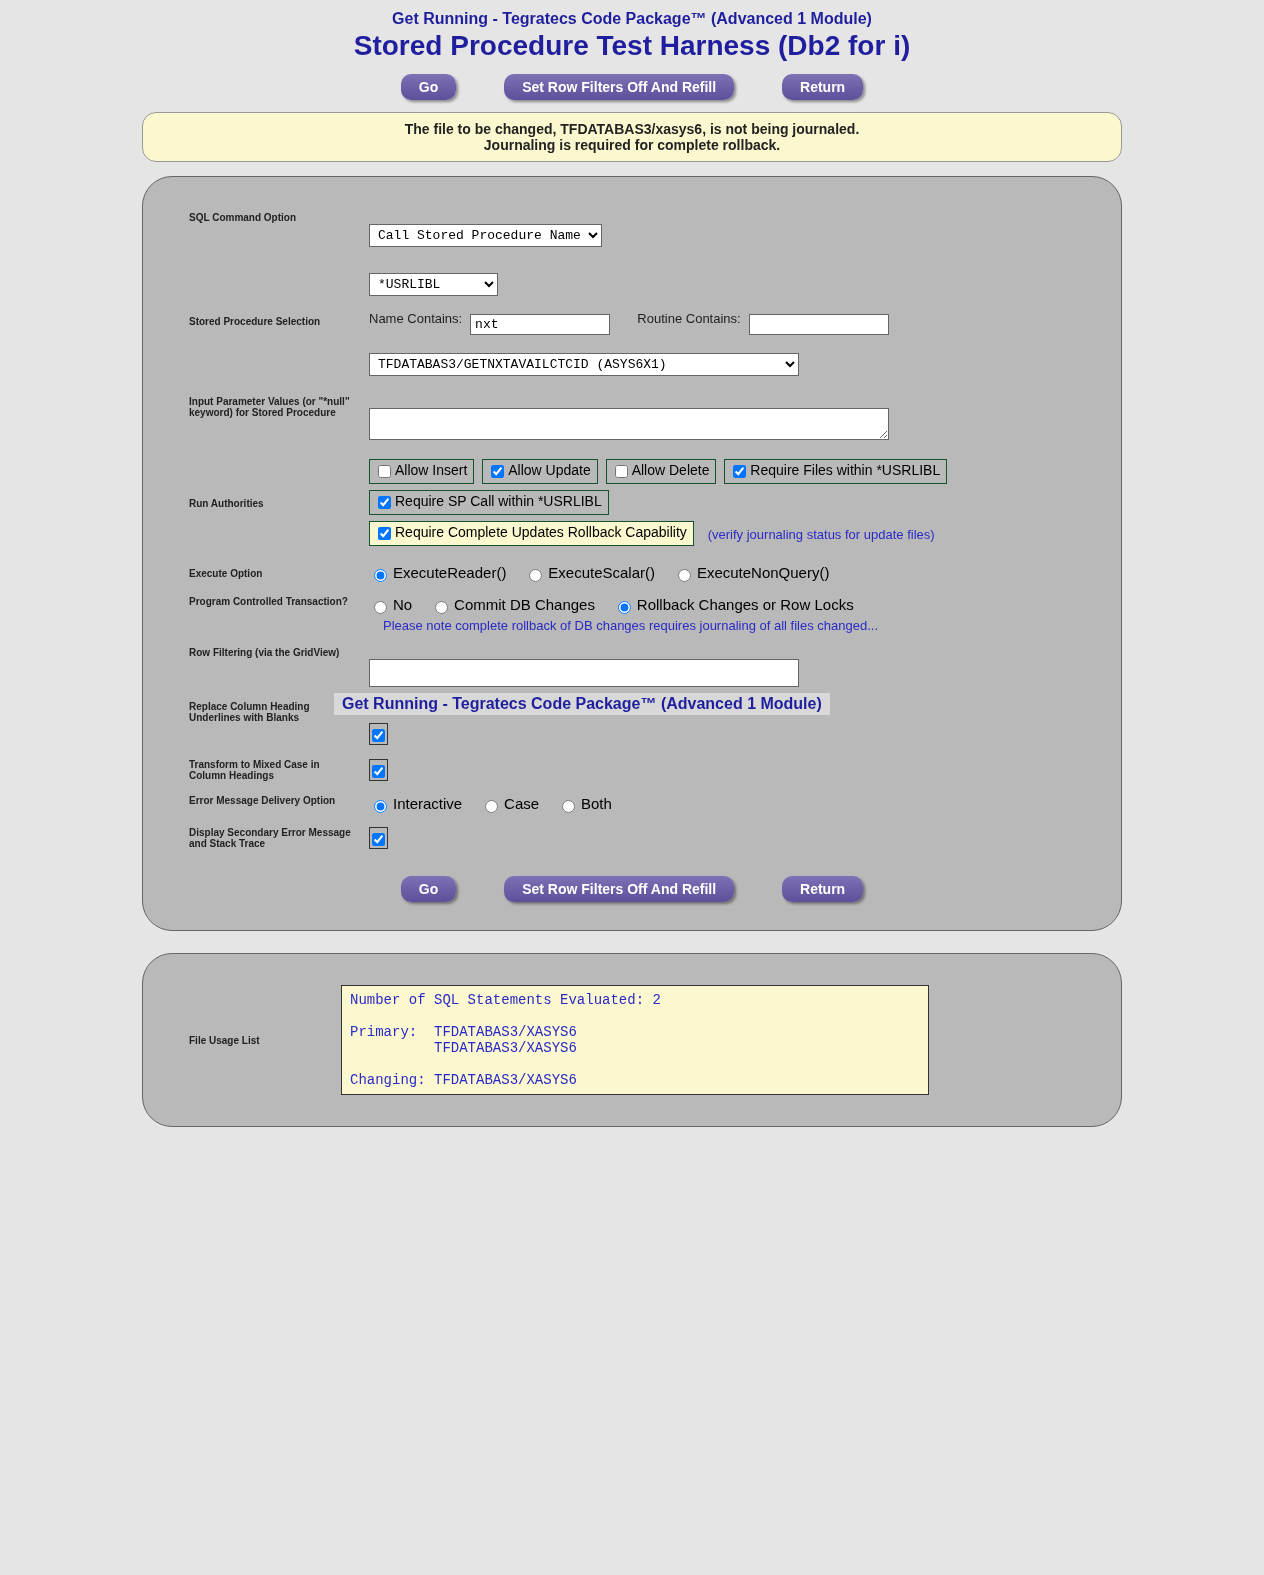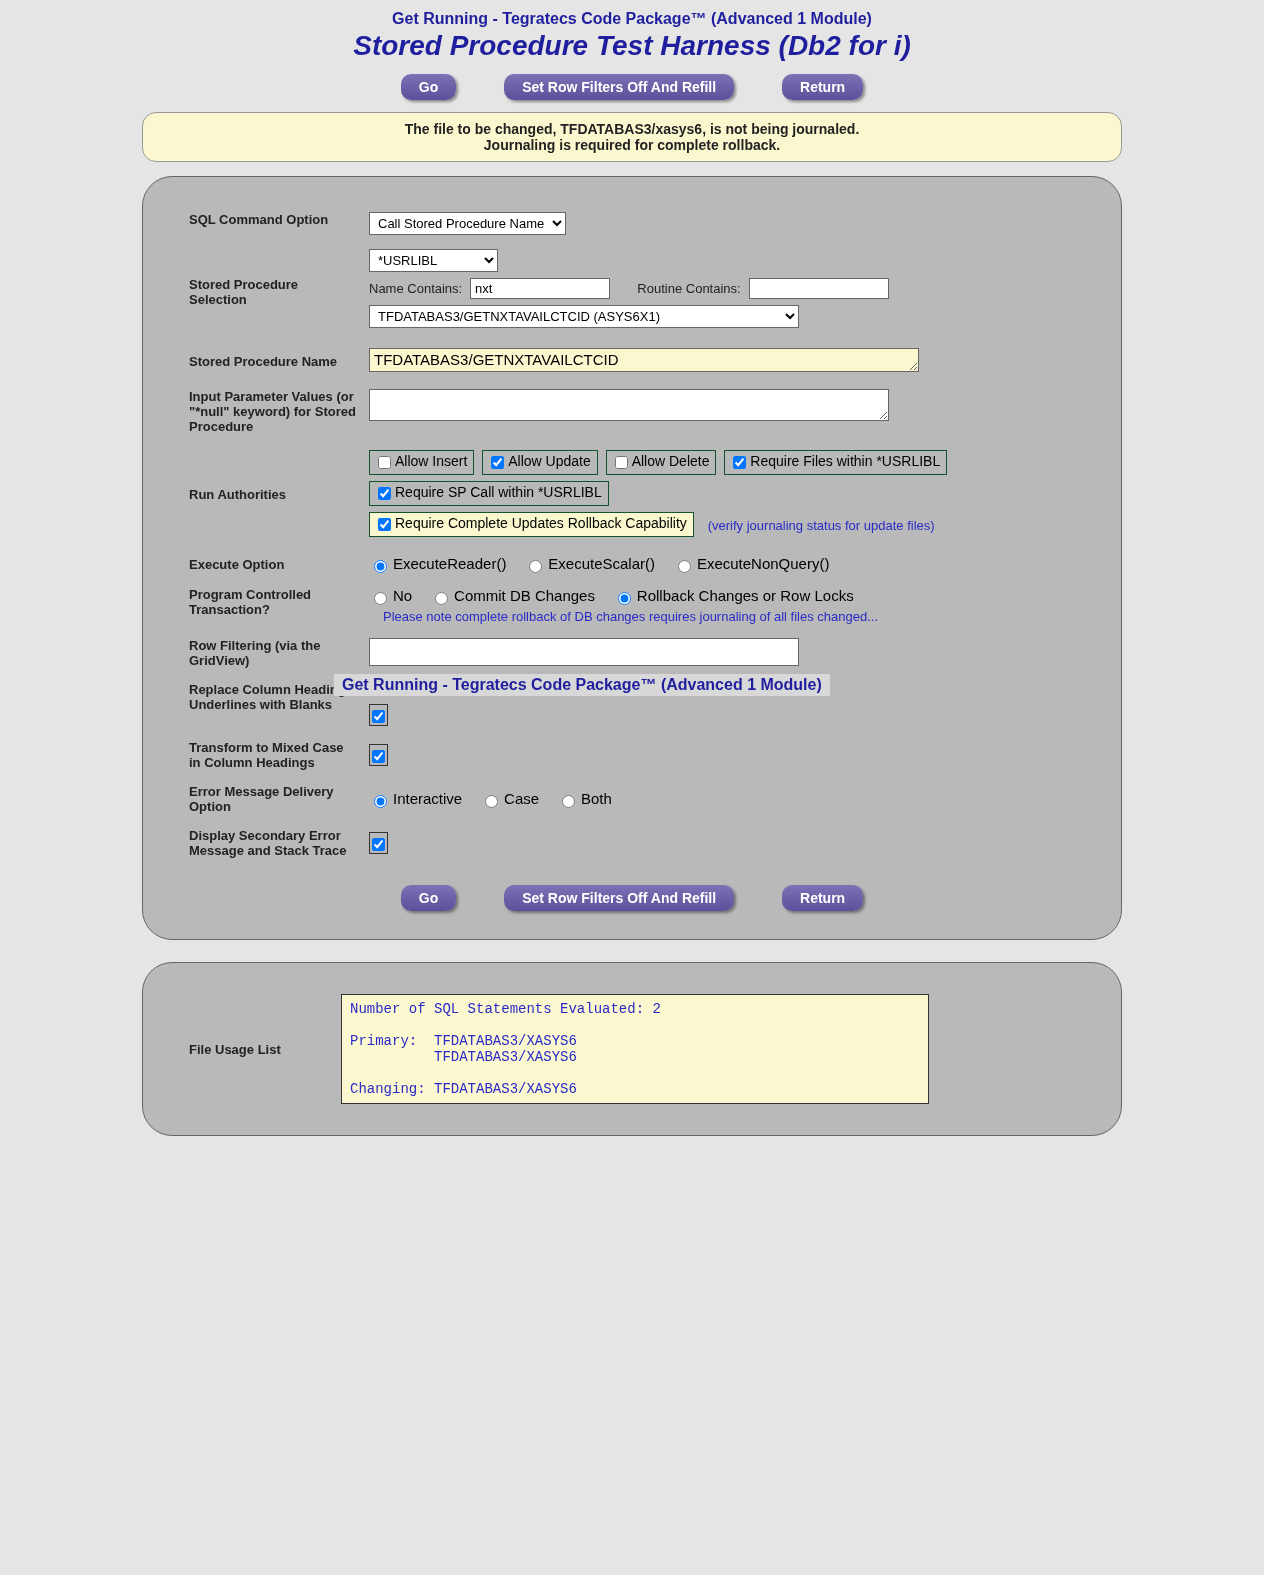--- a/index.html
+++ b/index.html
@@ -22,21 +22,20 @@
     .title-small {
       color: #1e1e9e;
       font-weight: bold;
       font-size: 16px;
     }
     .title-large {
       color: #1e1e9e;
       font-weight: bold;
       font-size: 28px;
       margin-top: 2px;
-      font-style: italic;
     }
     .button-row {
       text-align: center;
       margin: 12px 0;
     }
     .btn {
       display: inline-block;
       background: linear-gradient(to bottom, #7e71b5, #5d4f9a);
       color: #fff;
       font-weight: bold;
@@ -70,30 +69,31 @@
     .form-table {
       width: 100%;
       border-collapse: collapse;
     }
     .form-table td {
       vertical-align: top;
       padding: 7px 6px;
     }
     .label-cell {
       width: 168px;
-      font-size: 13px;
+      font-size: 10px;
       font-weight: bold;
       color: #222;
     }
     select, input[type="text"], textarea {
-      font-family: Liberation Sans, sans-serif;
+      font-family: Liberation Mono, monospace;
       font-size: 13px;
       padding: 2px 4px;
       border: 1px solid #666;
       background: #fff;
+      margin-top: 12px;
     }
     textarea { resize: both; }
     .sp-name-ta {
       background: #fbf8cf;
       width: 540px;
       height: 18px;
       font-size: 15px;
     }
     .ipv-ta {
       width: 510px;
@@ -228,26 +228,20 @@
             <input type="text" class="small-input" value="" style="">
           </div>
           <div class="stack-row">
             <select class="wide-select">
               <option>TFDATABAS3/GETNXTAVAILCTCID (ASYS6X1)</option>
             </select>
           </div>
         </td>
       </tr>
       <tr>
-        <td class="label-cell" style="vertical-align: middle;">Stored Procedure Name</td>
-        <td>
-          <textarea class="sp-name-ta" style="">TFDATABAS3/GETNXTAVAILCTCID</textarea>
-        </td>
-      </tr>
-      <tr>
         <td class="label-cell">Input Parameter Values (or "*null" keyword) for Stored Procedure</td>
         <td>
           <textarea class="ipv-ta" style=""></textarea>
         </td>
       </tr>
       <tr>
         <td class="label-cell" style="vertical-align: middle;">Run Authorities</td>
         <td>
           <div>
             <span class="checkbox-box"><input type="checkbox" style=""><span>Allow Insert</span></span>

